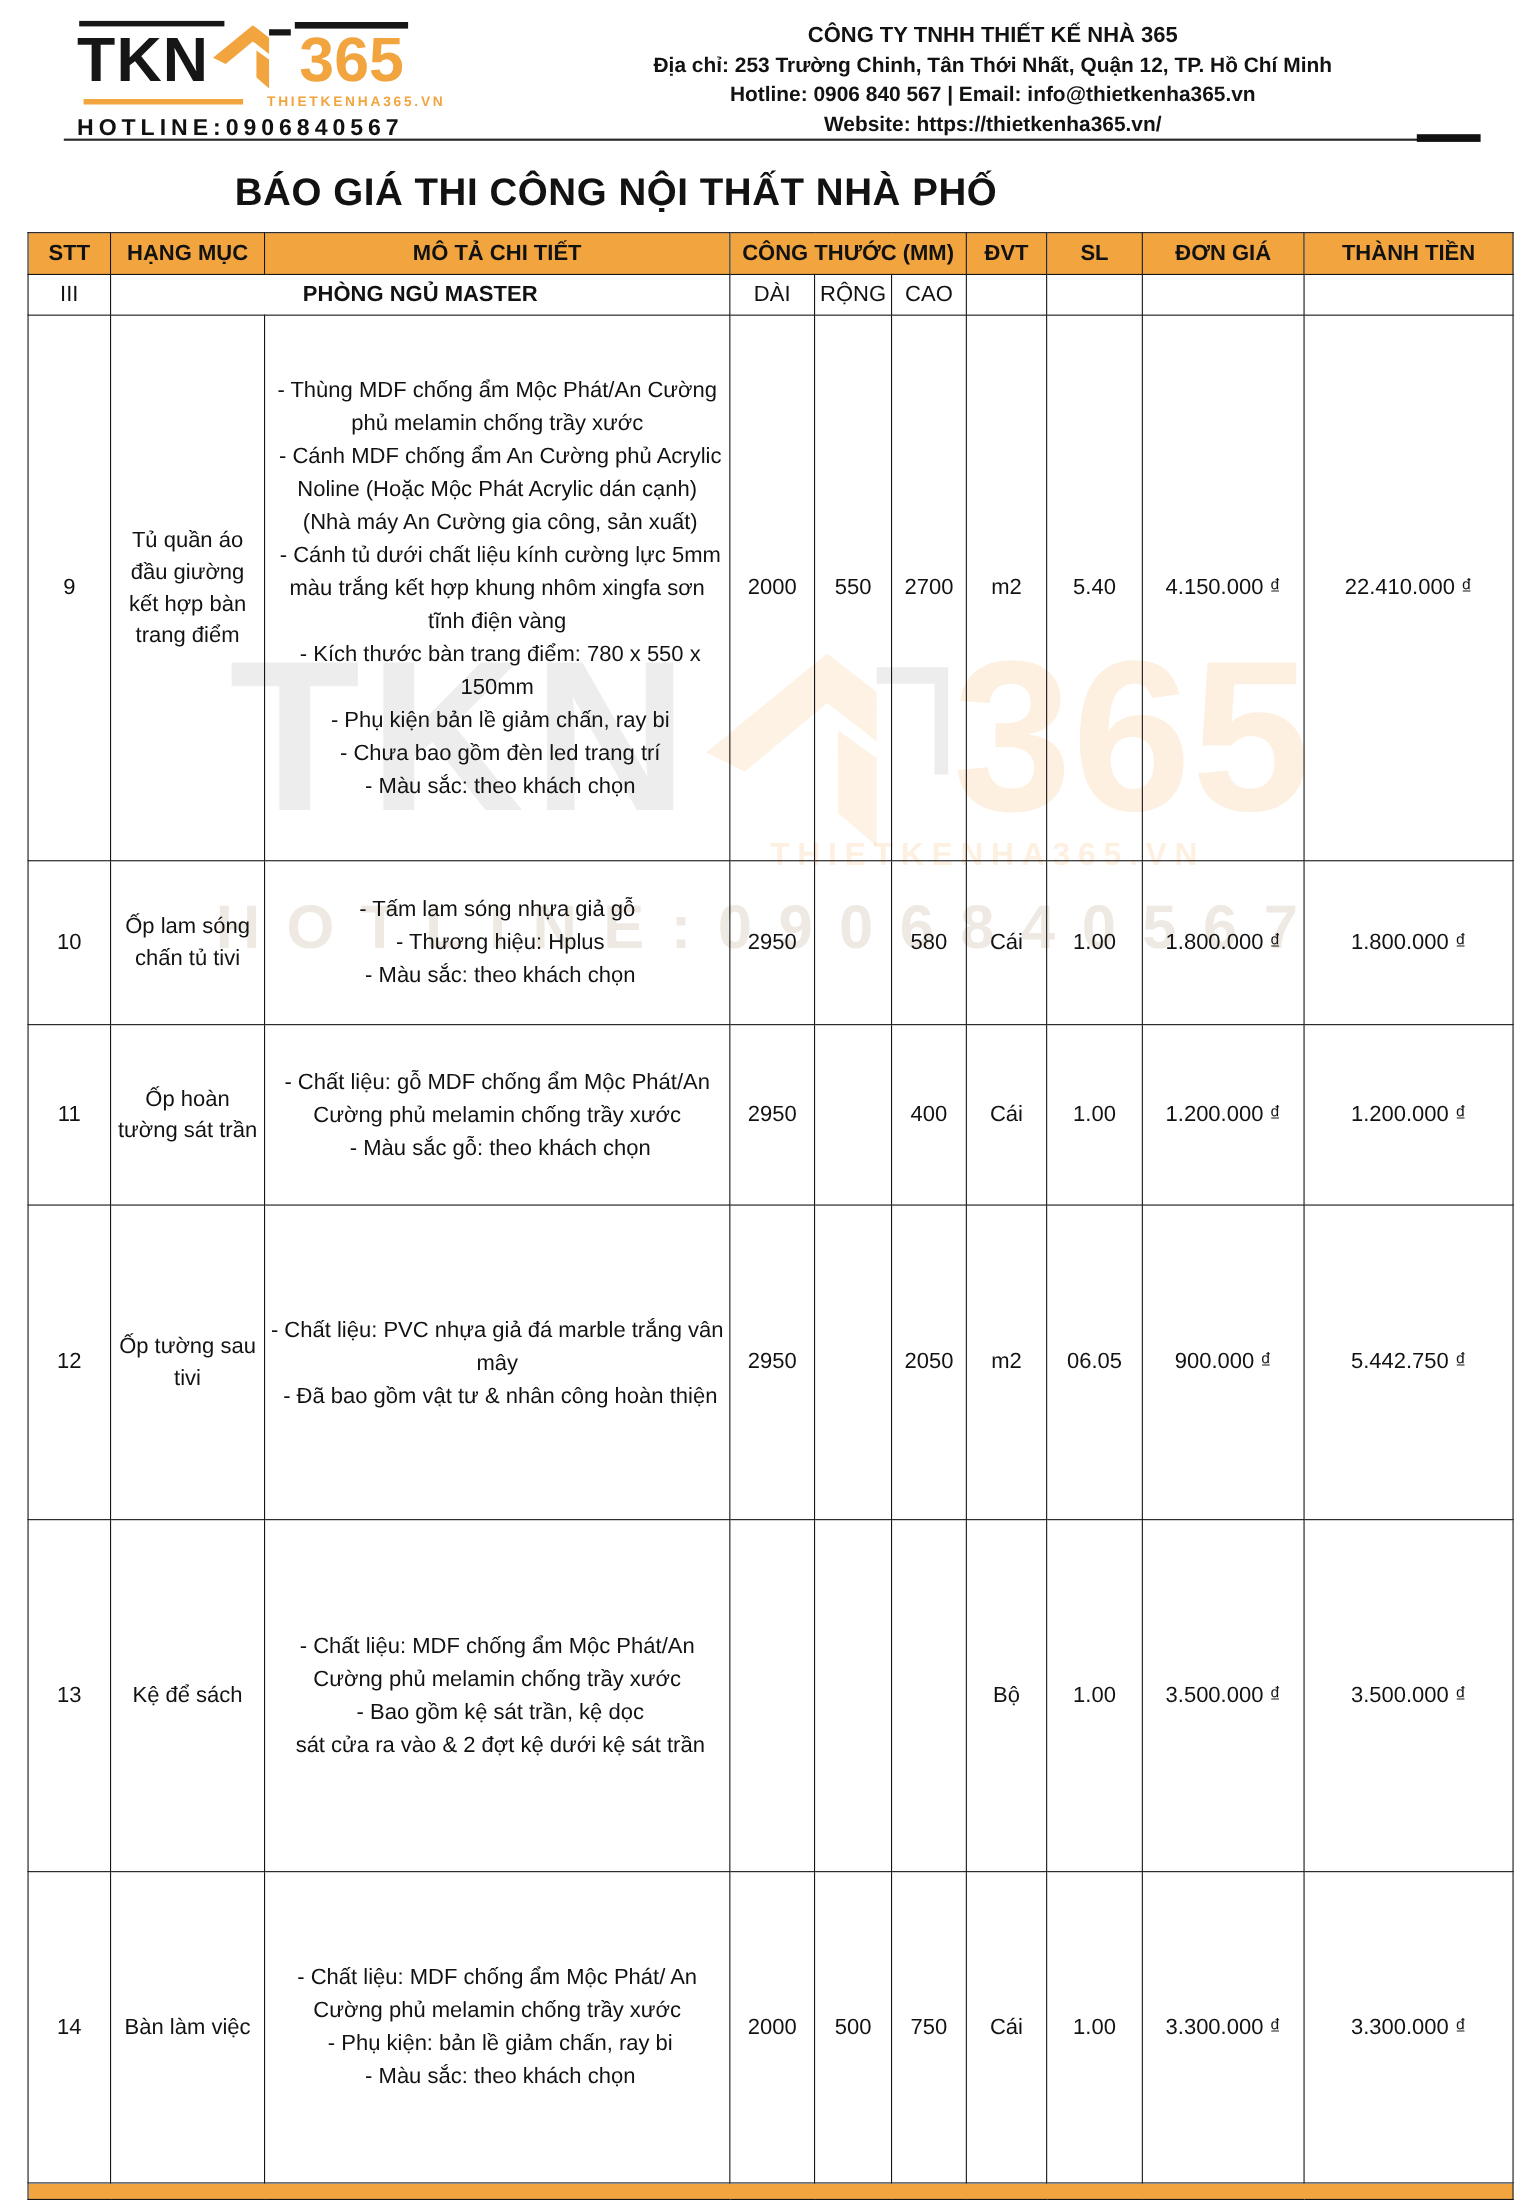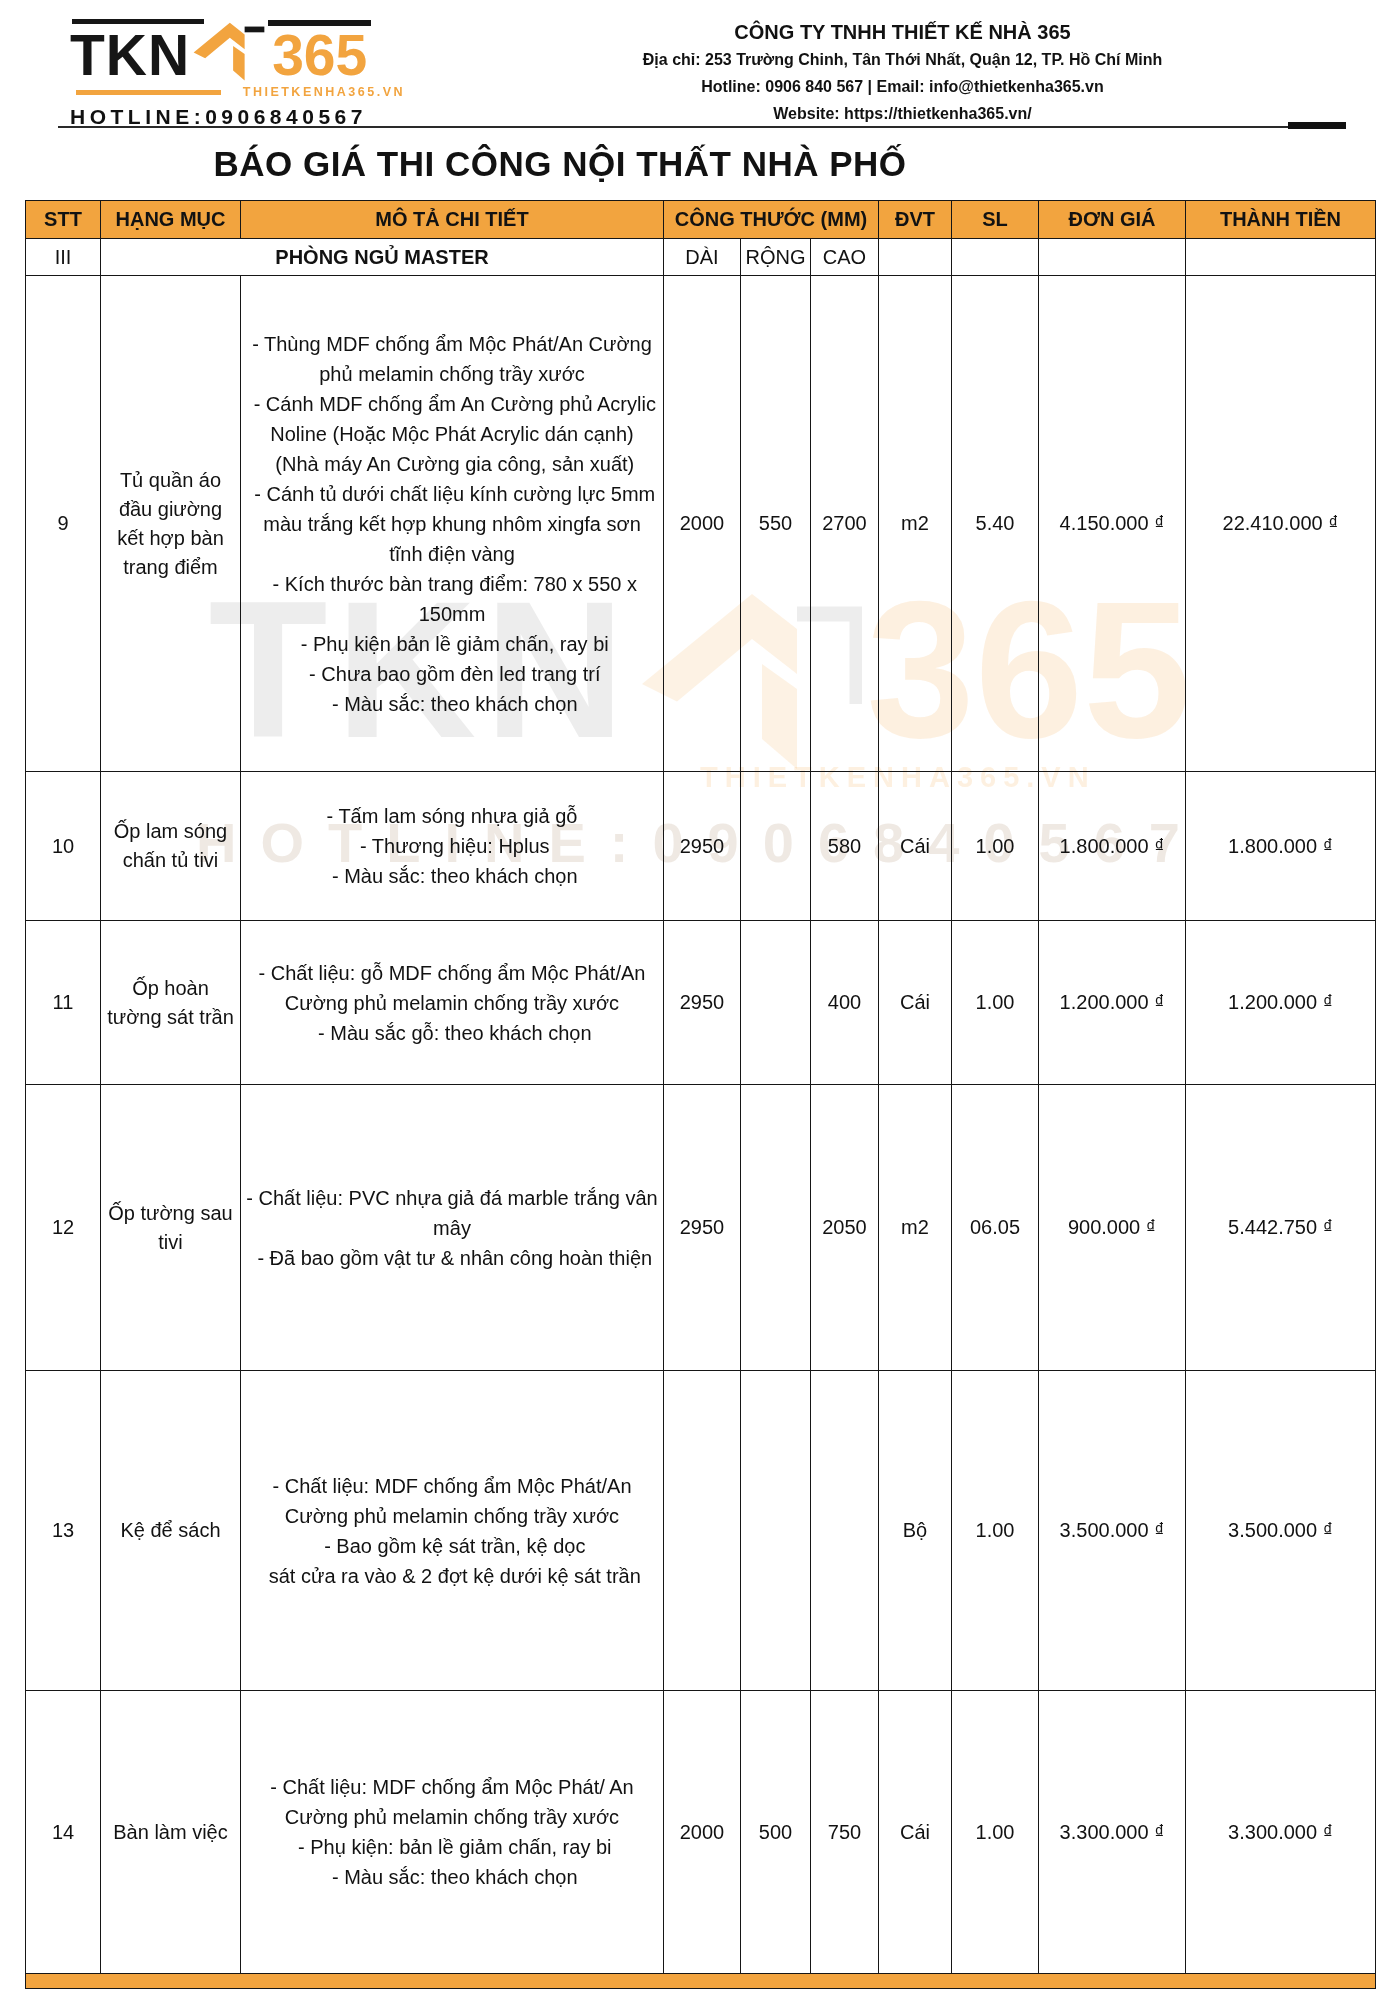--- a/index.html
+++ b/index.html
@@ -14,27 +14,27 @@
   .logo-tkn::after { content:""; position:absolute; left:2px; right:-14px; top:-9px; height:5px; background:#161616; }
   .logo-house { width:74px; height:72px; margin:0 2px -4px 2px; flex:none; }
   .logo-365 { font-size:57px; font-weight:800; color:#F2A43F; line-height:0.95; border-top:6px solid #161616; padding:2px 4px 0 4px; }
   .logo-row2 { display:flex; align-items:center; margin-top:3px; }
   .logo-underbar { width:148px; height:5px; background:#F2A43F; margin-left:6px; }
   .logo-site { margin-left:22px; font-size:12.5px; font-weight:bold; letter-spacing:2.5px; color:#F2A43F; }
   .logo-hotline { margin-top:6px; font-size:21px; font-weight:800; letter-spacing:4.5px; color:#111; white-space:nowrap; }
 
   .company { flex:1; text-align:center; padding-top:8px; }
   .company-name { font-size:20px; font-weight:bold; line-height:28px; }
-  .company-line { font-size:16px; font-weight:bold; line-height:27px; }
+  .company-line { font-size:19px; font-weight:bold; line-height:27px; }
 
   .header-divider { position:absolute; left:58px; right:58px; top:126px; border-top:2px solid #2a2a2a; z-index:2; }
   .divider-cap { position:absolute; right:-4px; top:-6px; width:58px; height:7px; background:#111; }
 
   
-  .title-wrap { width:1120px; height:73px; display:flex; align-items:center; justify-content:center; }
+  .title-wrap { width:1120px; height:73px; display:flex; align-items:center; justify-content:center;margin-top:11px; }
   .page-title { font-size:35px; font-weight:800; letter-spacing:0.5px; white-space:nowrap; }
 
   
   .watermark { position:absolute; left:140px; top:572px; width:1120px; text-align:center; z-index:0; pointer-events:none; }
   .wm-row1 { display:flex; justify-content:center; align-items:flex-end; }
   .wm-tkn { font-size:195px; font-weight:800; letter-spacing:8px; line-height:1; color:rgba(55,55,55,0.09); }
   .wm-house { width:225px; height:205px; margin:0 4px -12px 4px; flex:none; }
   .wm-365 { font-size:195px; font-weight:800; line-height:1; color:rgba(242,164,64,0.16); }
   .wm-site { margin-top:-6px; padding-left:560px; font-size:29px; font-weight:bold; letter-spacing:7px; color:rgba(242,164,64,0.16); text-align:left; white-space:nowrap; }
   .wm-hotline { margin-top:16px; font-size:56px; font-weight:800; letter-spacing:24px; color:rgba(165,135,100,0.18); white-space:nowrap; }

